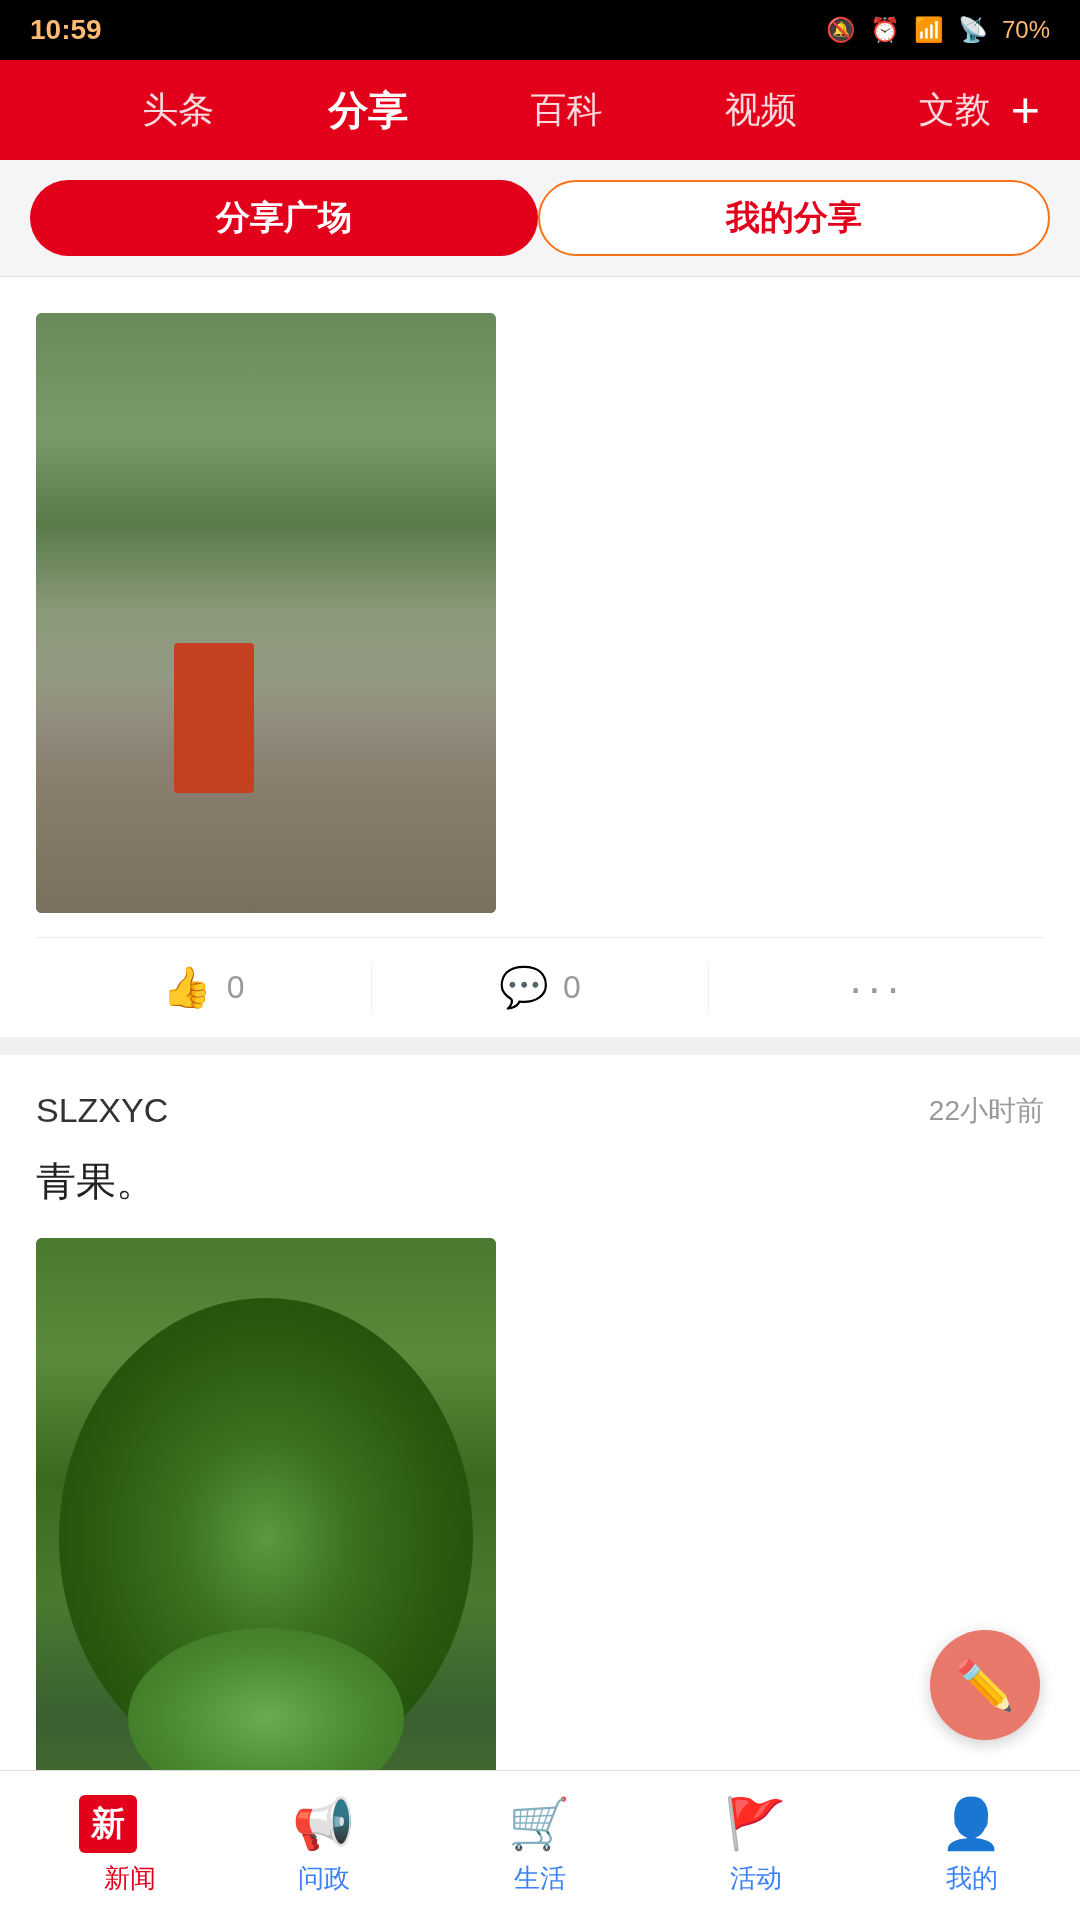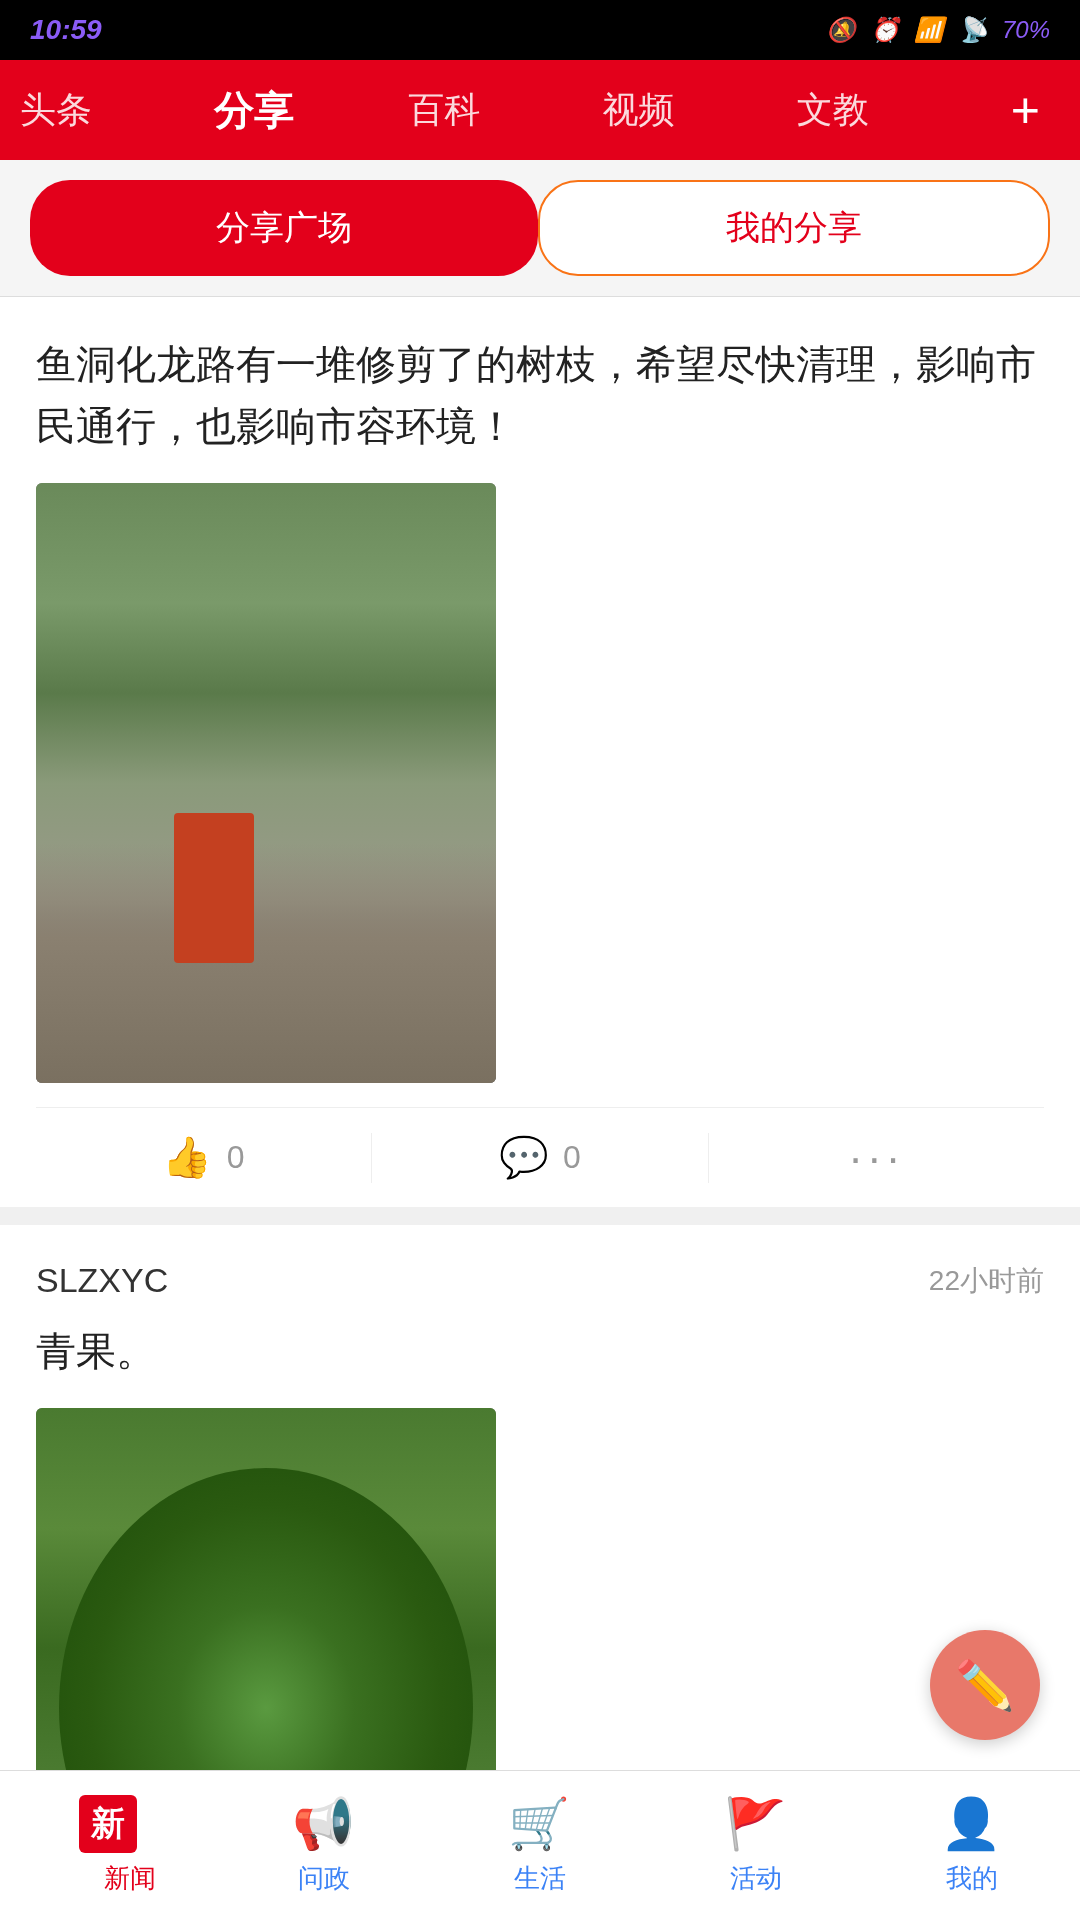--- a/index.html
+++ b/index.html
@@ -9,45 +9,44 @@
       background: #f0f0f0;
       width: 1080px;
       min-height: 1920px;
       overflow-x: hidden;
       font-size: 32px;
     }
 
     
     .status-bar {
       background: #000;
-      color: #8b5cf6;
+      color: #fdba74;
       height: 60px;
       display: flex;
       align-items: center;
       justify-content: space-between;
       padding: 0 30px;
       font-size: 28px;
-      font-style: italic;
     }
     .status-time { font-weight: 600; }
     .status-icons { display: flex; align-items: center; gap: 14px; }
     .status-icons span { font-size: 24px; }
 
     
     .top-nav {
       background: #e3001b;
       height: 100px;
       display: flex;
       align-items: center;
       padding: 0 20px;
       gap: 0;
     }
     .nav-item {
       flex: 1;
-      text-align: left;
+      text-align: right;
       color: rgba(255,255,255,0.85);
       font-size: 36px;
       padding: 10px 0;
       cursor: pointer;
     }
     .nav-item.active {
       color: #fff;
       font-weight: 700;
       font-size: 40px;
     }
@@ -61,26 +60,26 @@
     
     .tab-switcher {
       background: #f5f5f5;
       padding: 20px 30px;
       display: flex;
       gap: 0;
       border-bottom: 1px solid #ddd;
     }
     .tab-btn {
       flex: 1;
-      height: 96px;
+      height: 76px;
       border-radius: 40px;
       border: none;
       font-size: 34px;
       cursor: pointer;
-      font-weight: 400;
+      font-weight: 700;
     }
     .tab-btn.active {
       background: #e3001b;
       color: #fff;
     }
     .tab-btn.inactive {
       background: #fff;
       color: #e3001b;
       border: 2px solid #f97316;
     }
@@ -305,21 +304,20 @@
 </div>
 
 <div class="tab-switcher">
   <button class="tab-btn active">分享广场</button>
   <button class="tab-btn inactive">我的分享</button>
 </div>
 
 <div class="feed">
 
   <div class="post-card">
-    <div class="post-content">鱼洞化龙路有一堆修剪了的树枝，希望尽快清理，影响市民通行，也影响市容环境！</div>
     <div class="post-image">
       <div class="img-street"></div>
     </div>
     <div class="post-actions">
       <button class="action-btn">
         <span class="action-icon">👍</span>
         <span>0</span>
       </button>
       <div class="action-divider"></div>
       <button class="action-btn">

